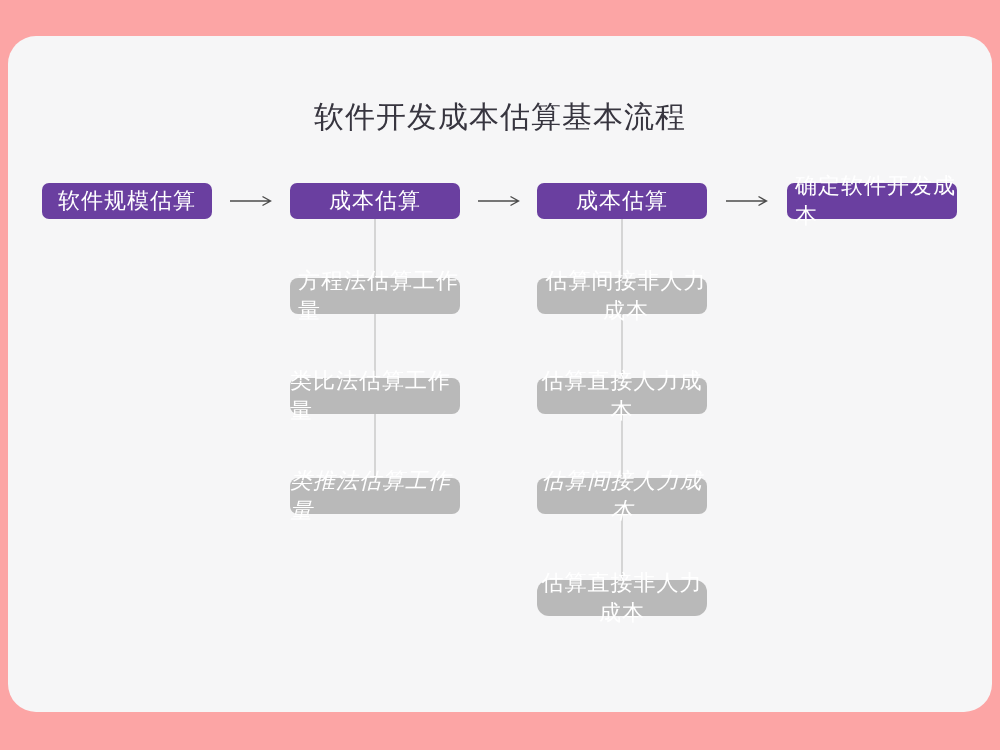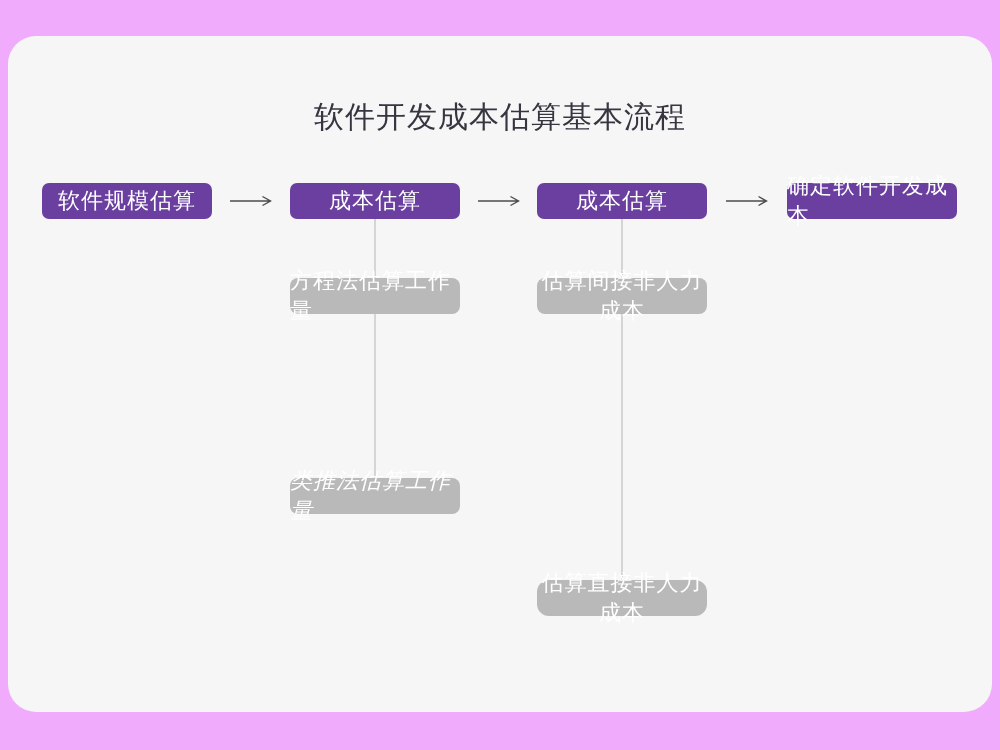--- a/index.html
+++ b/index.html
@@ -7,36 +7,36 @@
     --sub-box:#b9b9b9;
     --card-bg:#f6f6f7;
     --connector:#d5d5d5;
     --arrow:#4c4c4c;
     --title-text:#37353f;
     --box-text:#ffffff;
   }
   *{margin:0;padding:0;box-sizing:border-box;}
   html,body{background:#ffffff;}
   body{font-family:"Liberation Sans","DejaVu Sans",sans-serif;}
-  .canvas{position:relative;width:1000px;height:750px;background:#f0abfc;overflow:hidden;}
+  .canvas{position:relative;width:1000px;height:750px;background:#fca5a5;overflow:hidden;}
   .card{position:absolute;left:8px;top:36px;width:984px;height:676px;
         background:var(--card-bg);border-radius:28px;}
   .title{position:absolute;top:97px;left:0;width:100%;text-align:center;
          font-size:30px;font-weight:400;color:var(--title-text);letter-spacing:1px;z-index:2;}
   .node{position:absolute;height:36px;display:flex;align-items:center;justify-content:center;
         color:var(--box-text);font-size:22px;letter-spacing:1px;z-index:1;}
   .pbox{background:var(--accent);border-radius:7px;top:183px;width:170px;}
   .gbox{background:var(--sub-box);border-radius:8px;width:170px;}
   .step-1{left:42px;}
   .step-2{left:290px;}
   .step-3{left:537px;}
-  .step-4{left:787px;}
+  .step-4{left:787px;padding-left:8px;}
   .col-work{left:290px;}
   .col-cost{left:537px;text-align:center;}
-  .row-1{top:278px;}
+  .row-1{top:278px;padding-left:8px;}
   .row-2{top:378px;}
   .row-3{top:478px;font-style:italic;}
   .row-4{top:580px;border-radius:12px;}
   .arrow{position:absolute;top:195px;width:44px;height:12px;color:var(--arrow);z-index:1;}
   .arrow-1{left:229px;}
   .arrow-2{left:477px;}
   .arrow-3{left:725px;}
   .vline{position:absolute;width:2px;background:var(--connector);z-index:0;}
   .vline-work{left:374px;top:219px;height:278px;}
   .vline-cost{left:621px;top:219px;height:380px;}
@@ -71,23 +71,32 @@
   <svg class="arrow arrow-2" viewBox="0 0 44 12">
     <path d="M1 6 H41 M33.5 1.5 L41.5 6 L33.5 10.5" stroke="currentColor" stroke-width="1.4" fill="none"></path>
   </svg>
   <svg class="arrow arrow-3" viewBox="0 0 44 12">
     <path d="M1 6 H41 M33.5 1.5 L41.5 6 L33.5 10.5" stroke="currentColor" stroke-width="1.4" fill="none"></path>
   </svg>
 
   <div class="node gbox col-work row-1">
     <span>方程法估算工作量</span>
   </div>
+  <div class="node gbox col-work row-2">
+    <span>类比法估算工作量</span>
+  </div>
   <div class="node gbox col-work row-3">
     <span>类推法估算工作量</span>
   </div>
 
   <div class="node gbox col-cost row-1">
     <span>估算间接非人力成本</span>
   </div>
+  <div class="node gbox col-cost row-2">
+    <span>估算直接人力成本</span>
+  </div>
+  <div class="node gbox col-cost row-3">
+    <span>估算间接人力成本</span>
+  </div>
   <div class="node gbox col-cost row-4">
     <span>估算直接非人力成本</span>
   </div>
 </div>
 
 </body></html>

